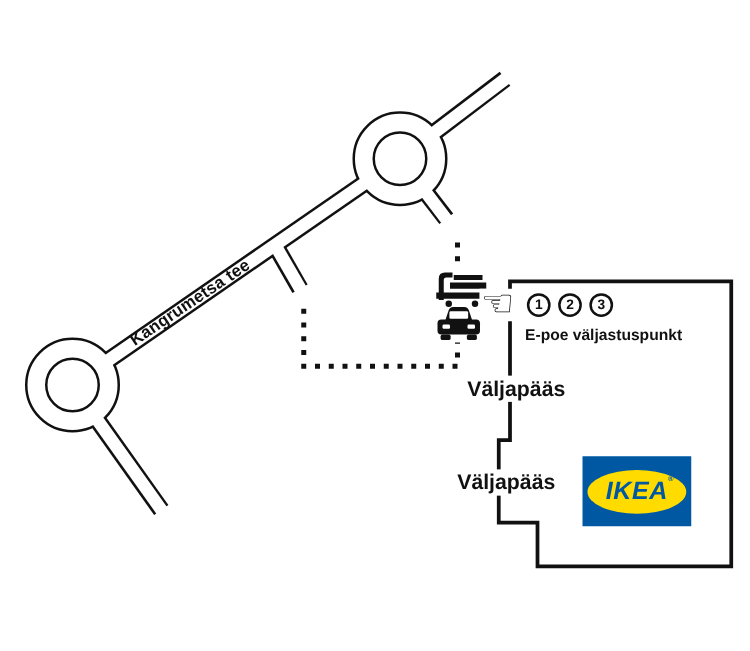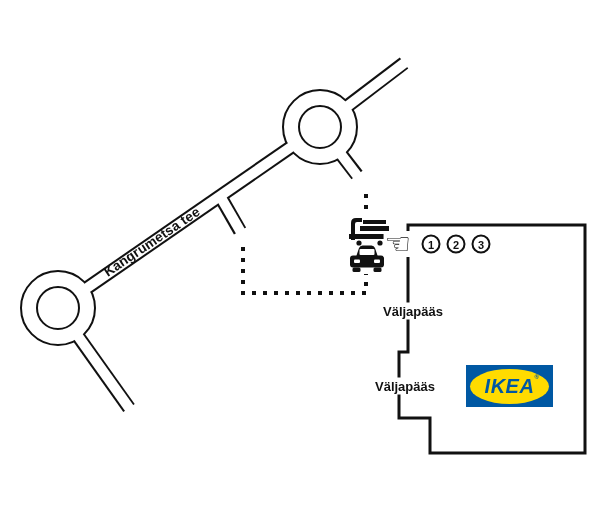--- a/index.html
+++ b/index.html
@@ -2,21 +2,21 @@
 <html><head>
 <meta charset="utf-8">
 <style>
   html,body{margin:0;padding:0;background:#fff;}
   #stage{
     position:relative;width:600px;height:521px;background:#fff;overflow:hidden;
     font-family:"Liberation Sans",sans-serif;color:#111;
   }
   #map-svg{position:absolute;left:0;top:0;}
   .lbl{
-    position:absolute;font-weight:bold;font-size:13px;line-height:1;
+    position:absolute;font-weight:bold;font-size:17px;line-height:1;
     white-space:nowrap;color:#111;
   }
   .knockout{background:#fff;padding:2px 3px;}
   .center{transform:translate(-50%,-50%);}
   #road-label{
     left:152px;top:242px;
     transform:translate(-50%,-50%) rotate(-34deg);
     font-size:13.5px;letter-spacing:.2px;
   }
   #exit-label{left:413px;top:311px;}
@@ -30,21 +30,21 @@
   }
   #slot-1{left:431px;top:244px;}
   #slot-2{left:456px;top:244px;}
   #slot-3{left:481px;top:244px;}
   #hand{
     position:absolute;left:398px;top:244px;transform:translate(-50%,-50%);
     font-family:"DejaVu Sans",sans-serif;font-size:30px;line-height:26px;
     background:#fff;padding:0 1px;color:#111;
   }
   #ikea-logo{
-    position:absolute;left:466px;top:365px;width:87px;height:42px;
+    position:absolute;left:466px;top:365px;width:87px;height:56px;
     display:flex;align-items:center;justify-content:center;
   }
   #ikea-ellipse{
     width:79px;height:35px;border-radius:50%;
     display:flex;align-items:center;justify-content:center;
   }
   #ikea-text{
     font-weight:bold;font-style:italic;font-size:20px;letter-spacing:.5px;
     position:relative;line-height:1;
   }
@@ -116,20 +116,21 @@
   <div class="slot" id="slot-1">
     <span>1</span>
   </div>
   <div class="slot" id="slot-2">
     <span>2</span>
   </div>
   <div class="slot" id="slot-3">
     <span>3</span>
   </div>
 
+  <div class="lbl" id="pickup-label">E-poe väljastuspunkt</div>
 
   <div class="lbl knockout center" id="exit-label">Väljapääs</div>
 
   <div class="lbl knockout center" id="entrance-label">Väljapääs</div>
 
   <div id="ikea-logo" style="background-color: rgb(0, 88, 163);">
     <div id="ikea-ellipse" style="background-color: rgb(255, 219, 0);">
       <div id="ikea-text" style="color: rgb(0, 88, 163);">
         <span>IKEA</span>
         <span id="ikea-reg">®</span>

